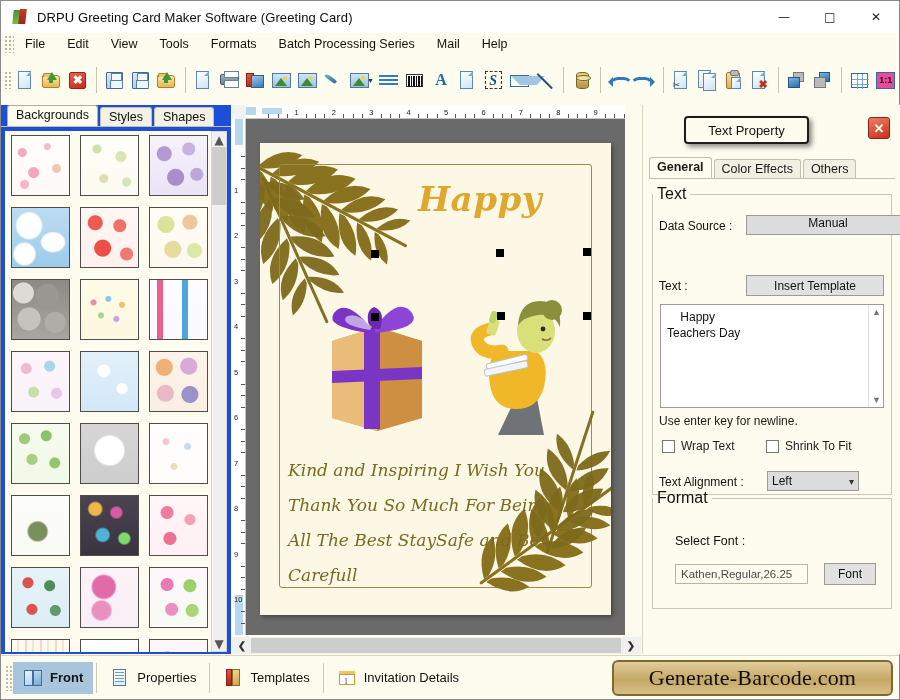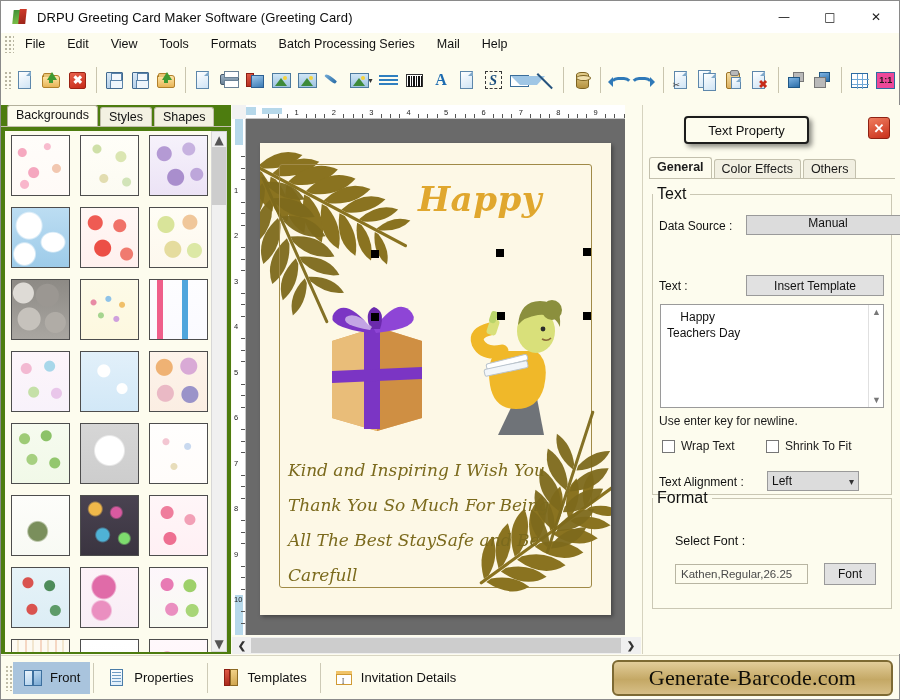--- a/index.html
+++ b/index.html
@@ -70,21 +70,21 @@
   .undo { position:absolute; left:1px; top:4px; width:19px; height:13px; }
   .undo:after { content:""; position:absolute; left:0; top:3px; width:18px; height:8px; border:3px solid #2f79b8; border-bottom:none; border-radius:9px 9px 0 0; border-color:#2f79b8 transparent transparent transparent; }
   .undo:before { content:""; position:absolute; left:-1px; top:3px; border-width:5px 5px 5px 0; border-style:solid; border-color:transparent #2f79b8 transparent transparent; }
   .clip { position:absolute; left:3px; top:2px; width:14px; height:17px; background:linear-gradient(180deg,#f6dfa4,#dcb060); border:1px solid #9d7427; border-radius:2px; }
   .clip:before { content:""; position:absolute; left:3px; top:-3px; width:7px; height:4px; background:#b9b9b9; border:1px solid #777; border-radius:2px; }
   .grid9 { position:absolute; left:2px; top:3px; width:17px; height:15px; background:#fff; border:1px solid #2d6ca3; }
   .grid9 i { position:absolute; background:#6fa8d6; }
   .onetoone { position:absolute; left:1px; top:2px; width:19px; height:17px; border:1.5px solid #2d6ca3; background:#ec4899; font-size:9px; font-weight:bold; color:#1a1a1a; text-align:center; line-height:14px; }
 
   
-  .leftpanel { position:absolute; left:0; top:104px; width:230px; height:549px; background:#4d7c0f;padding-left:19px; }
+  .leftpanel { position:absolute; left:0; top:104px; width:230px; height:549px; background:#1d4ed8;padding-left:19px; }
   .tabs-row { position:absolute; left:0; top:0; height:22px; display:flex; align-items:flex-end; padding-left:6px; }
   .ltab { height:20px; padding:2px 8px 3px; font-size:12.5px; background:#f3f1e2; border:1px solid #c3c0ad; border-bottom:none; margin-right:2px; border-radius:3px 3px 0 0; color:#111; }
   .ltab.active { background:#fdfcee; height:22px; font-weight:normal; border-color:#b3b09c; }
   .tab-underline { position:absolute; left:0; top:21px; width:230px; height:1px; background:#c3c0ad; }
   .bg-grid { position:absolute; left:4px; top:26px; width:212px; height:521px; overflow:hidden; padding:4px 0 0 6px; background:#fdfcee; }
   .bg-grid .row { display:flex; gap:10px; margin-bottom:11px; }
   .thumb { width:59px; height:61px; border:1px solid #4d4d4d; background:#fff; }
   .lscroll { position:absolute; right:4px; top:26px; width:16px; height:521px; background:#f0f0f0; border:1px solid #d7d7d7; }
   .lscroll .up, .lscroll .down { width:14px; height:15px; display:flex; align-items:center; justify-content:center; font-size:9px; color:#555; background:#f0f0f0; }
   .lscroll .down { position:absolute; bottom:0; }
@@ -138,21 +138,21 @@
   .ta-scroll .a { position:absolute; top:2px; left:3px; font-size:9px; color:#777; }
   .ta-scroll .b { position:absolute; bottom:2px; left:3px; font-size:9px; color:#777; }
   .chkrow { position:absolute; display:flex; align-items:center; font-size:12px; }
   .chk { width:13px; height:13px; border:1px solid #767676; background:#fff; margin-right:6px; }
   .ro-input { background:#fdfcee; border:1px solid #b8b5a2; height:20px; display:flex; align-items:center; padding:0 5px; font-size:11.5px; color:#4a4a4a; }
 
   
   .bottombar { position:absolute; left:0; top:654px; width:898px; height:44px; background:#fdfcee; border-top:1px solid #d9d6c3; display:flex; align-items:center; }
   .bgrip { width:8px; height:26px; margin-left:4px; background-image:radial-gradient(circle at 2px 2px, #c0bda8 1px, transparent 1.2px); background-size:4px 4px; }
   .bbtn { display:flex; align-items:center; gap:7px; height:32px; padding:0 10px; font-size:13px; color:#111; }
-  .bbtn.active { background:#a9c4dd; }
+  .bbtn.active { background:#a9c4dd;font-weight:bold; }
   .bsep { width:1px; height:30px; background:#cdcab6; margin:0 3px; }
   .brand { position:absolute; right:6px; top:4px; width:281px; height:36px; background:linear-gradient(180deg,#e2cd9a,#c4a865 55%,#d7bf87); border:2px solid #7d6a33; border-radius:6px; display:flex; align-items:center; justify-content:center; font-family:"Liberation Serif", serif; font-size:22px; color:#100e08; letter-spacing:.2px; }
 </style>
 </head>
 <body>
 
 <div class="app">
 
   <div class="titlebar">
     <div class="title-icon">

